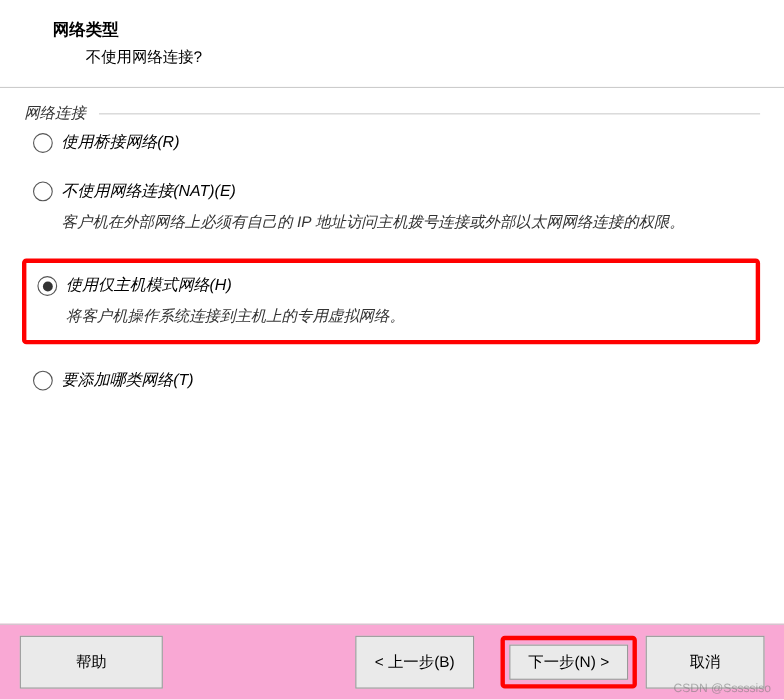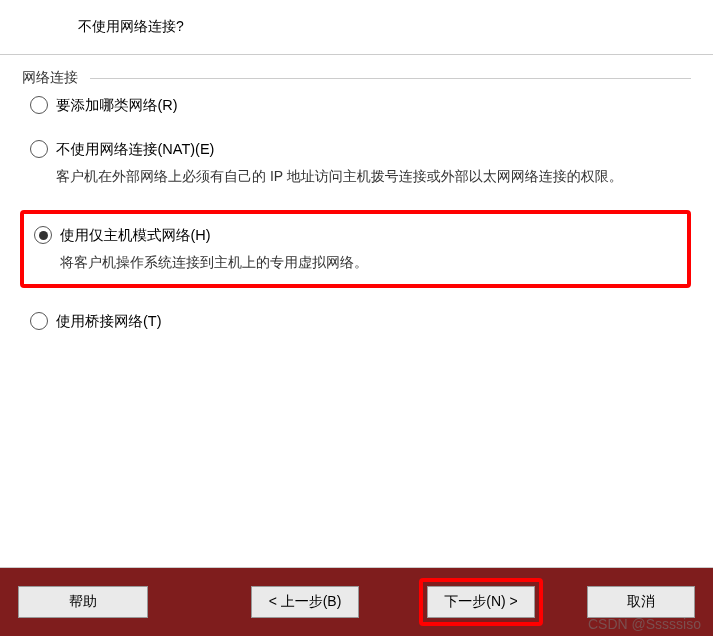--- a/index.html
+++ b/index.html
@@ -28,20 +28,21 @@
       font-size: 14px;
       padding-left: 30px;
     }
     .separator {
       border: none;
       border-top: 1px solid #ccc;
       margin: 6px 0 0 0;
     }
     .content {
       padding: 14px 20px 0 20px;
+      font-style: italic;
     }
     .fieldset-label {
       font-size: 14px;
       color: #333;
       padding: 0 0 0 2px;
       background: #fff;
       position: relative;
       z-index: 1;
       display: inline-block;
     }
@@ -108,23 +109,21 @@
       margin-bottom: 0;
     }
     .button-bar {
       position: absolute;
       bottom: 0;
       left: 0;
       right: 0;
       border-top: 1px solid #ccc;
       padding: 10px 18px 10px 18px;
       display: flex;
-      align-items: center;
-      background: #7f1d1d;
-      gap: 36px;
+      background: #f9a8d4;
     }
     .spacer {
       flex: 1;
     }
     .btn {
       background: #eaeaea;
       border: 1px solid #999;
       font-size: 14px;
       font-family: inherit;
       padding: 6px 0;
@@ -143,45 +142,46 @@
       margin-left: 24px;
       margin-right: 8px;
     }
     .btn-next-wrap .btn {
       margin-left: 0;
     }
     .watermark {
       position: absolute;
       right: 12px;
       bottom: 4px;
-      font-size: 14px;
+      font-size: 11px;
       color: rgba(120,120,120,0.55);
       font-family: Arial, sans-serif;
       pointer-events: none;
     }
   </style>
 </head>
 <body>
 
 <div class="header">
+  <div class="header-title">网络类型</div>
   <div class="header-subtitle">不使用网络连接?</div>
 </div>
 
 <hr class="separator">
 
 <div class="content">
   <span class="fieldset-label">网络连接</span>
   <div class="fieldset-line"></div>
 
   <div class="radio-group">
 
     <div class="radio-item">
       <div class="radio-circle"></div>
       <div class="radio-content">
-        <div class="radio-label">要添加哪类网络(R)</div>
+        <div class="radio-label">使用桥接网络(R)</div>
       </div>
     </div>
 
     <div class="radio-item">
       <div class="radio-circle"></div>
       <div class="radio-content">
         <div class="radio-label">不使用网络连接(NAT)(E)</div>
         <div class="radio-desc">客户机在外部网络上必须有自己的 IP 地址访问主机拨号连接或外部以太网网络连接的权限。</div>
       </div>
     </div>
@@ -192,21 +192,21 @@
         <div class="radio-content">
           <div class="radio-label">使用仅主机模式网络(H)</div>
           <div class="radio-desc">将客户机操作系统连接到主机上的专用虚拟网络。</div>
         </div>
       </div>
     </div>
 
     <div class="radio-item">
       <div class="radio-circle"></div>
       <div class="radio-content">
-        <div class="radio-label">使用桥接网络(T)</div>
+        <div class="radio-label">要添加哪类网络(T)</div>
       </div>
     </div>
 
   </div>
 </div>
 
 <div class="button-bar">
   <button class="btn btn-help">帮助</button>
   <div class="spacer"></div>
   <button class="btn">&lt; 上一步(B)</button>

